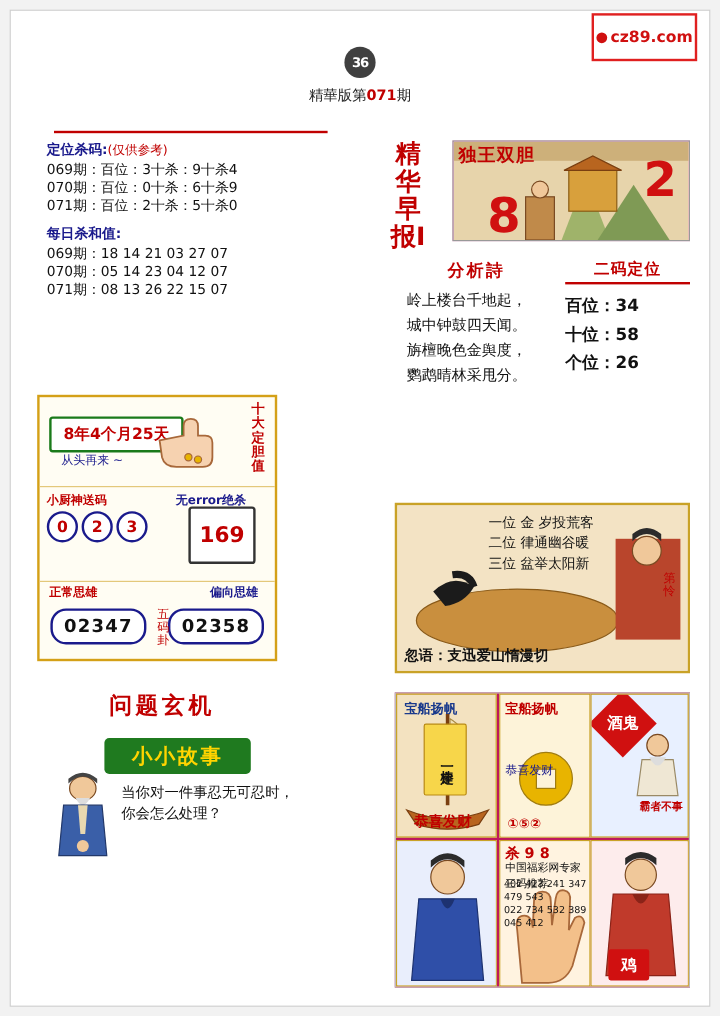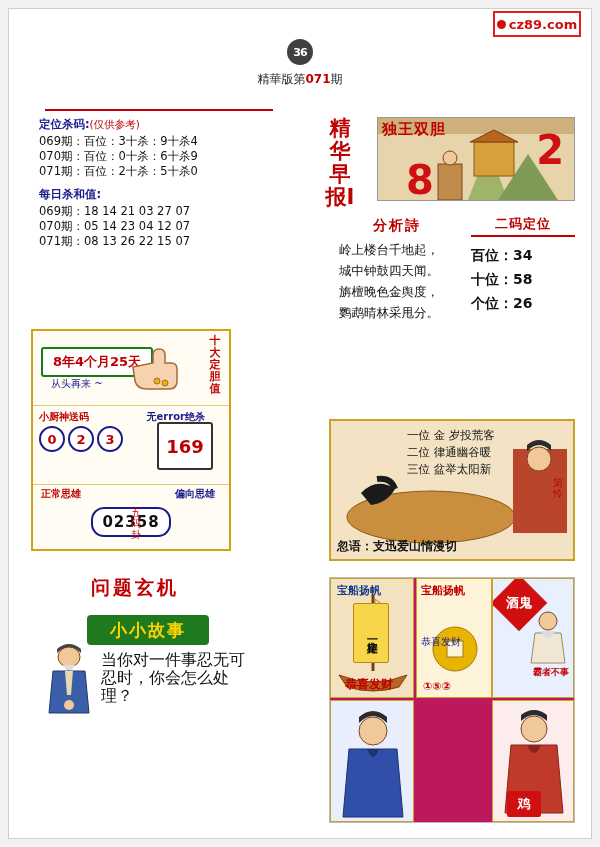--- a/index.html
+++ b/index.html
@@ -9,21 +9,21 @@
     font-family:"DejaVu Sans","Liberation Sans",sans-serif;
     position:relative;
     overflow:hidden;
   }
   .page{
     position:absolute;left:8px;top:8px;width:584px;height:831px;
     background:#ffffff;border:1px solid #cfcfcf;box-sizing:border-box;
   }
   
   .wm{
-    position:absolute;right:10px;top:2px;width:88px;height:26px;
+    position:absolute;right:10px;top:2px;width:88px;height:40px;
     background:#ffffff;border:2px solid #e02020;box-sizing:border-box;
     display:flex;align-items:center;justify-content:center;gap:3px;
     font-size:13px;font-weight:bold;color:#d01010;
   }
   .wm .dot{width:9px;height:9px;border-radius:50%;background:#d01010;}
   
   .logo{
     position:absolute;left:50%;top:30px;transform:translateX(-50%);
     width:26px;height:26px;border-radius:50%;
     background:#404040;color:#fff;font-size:11px;font-weight:bold;
@@ -109,21 +109,21 @@
     position:absolute;left:30px;top:606px;width:215px;height:110px;
   }
   .story-banner{
     position:absolute;left:48px;top:0;width:122px;height:30px;
     background:#1f7a1f;border-radius:4px;
     display:flex;align-items:center;justify-content:center;
     color:#ffd400;font-size:17px;font-weight:bold;letter-spacing:2px;
   }
   .story-text{
     position:absolute;left:62px;top:36px;width:150px;
-    font-size:16px;color:#111;line-height:18px;
+    font-size:12px;color:#111;line-height:18px;
   }
   .story-fig{position:absolute;left:2px;top:28px;width:56px;height:76px;}
   .jh-title{
     position:absolute;left:316px;top:108px;width:30px;
     font-size:21px;font-weight:bold;color:#c00000;line-height:23px;
     text-align:center;
   }
   .jh-pic{
     position:absolute;left:368px;top:108px;width:196px;height:82px;
     border:1px solid #999;overflow:hidden;background:#f9a8d4;
@@ -290,20 +290,21 @@
         <div class="ball">2</div>
         <div class="ball">3</div>
       </div>
       <div class="tvbox">169</div>
     </div>
 
     <div class="c1-bot">
       <div class="c1-bl">正常思雄</div>
       <div class="c1-br">偏向思雄</div>
       <div class="numovals">
+        <div class="oval">02347</div>
         <div class="oval">02358</div>
       </div>
       <div class="c1-center-v">五码卦</div>
     </div>
   </div>
 
   <div class="q-title">问题玄机</div>
 
   <div class="story">
     <div class="story-banner">小小故事</div>
@@ -418,20 +419,30 @@
     <div class="cell blue">
       <svg width="84" height="122" viewBox="0 0 84 122" style="position:absolute;left:0;top:0;">
         <rect x="0" y="0" width="84" height="122" fill="#e9eefc"></rect>
         <circle cx="42" cy="30" r="14" fill="#f0c89a" stroke="#7a4a22"></circle>
         <path d="M28 22 q14 -14 28 0 l0 -6 q-14 -12 -28 0 z" fill="#2b2b2b"></path>
         <path d="M18 48 L66 48 L72 116 L12 116 Z" fill="#2f4fa8" stroke="#1d3270"></path>
         <path d="M36 48 q6 16 12 0" fill="#1d3270"></path>
       </svg>
     </div>
 
+    <div class="cell palm">
+      <svg width="76" height="122" viewBox="0 0 76 122" style="position:absolute;left:0;top:0;">
+        <rect x="0" y="0" width="76" height="122" fill="#fff3e0"></rect>
+        <path d="M18 118 L14 74 Q12 62 20 62 Q26 62 27 72 L28 50 Q28 42 35 42 Q42 42 42 50 L43 70 L46 48 Q47 40 53 41 Q59 42 58 50 L57 74 L62 64 Q68 60 70 68 L60 104 Q54 118 40 118 Z" fill="#f3c08a" stroke="#a8683a" stroke-width="1.5"></path>
+      </svg>
+      <div class="kill">杀 9 8</div>
+      <div class="k2">中国福彩网专家三码推荐</div>
+      <div class="nums" style="white-space:pre-line;">402 423 241 347 479 543
+022 734 532 389 045 412</div>
+    </div>
 
     <div class="cell red">
       <svg width="82" height="122" viewBox="0 0 82 122" style="position:absolute;left:0;top:0;">
         <rect x="0" y="0" width="82" height="122" fill="#fdecec"></rect>
         <circle cx="41" cy="28" r="13" fill="#f0c89a" stroke="#7a4a22"></circle>
         <path d="M28 20 q13 -12 26 0 l0 -6 q-13 -10 -26 0 z" fill="#2b2b2b"></path>
         <path d="M18 44 L64 44 L70 112 L12 112 Z" fill="#c03a2b" stroke="#8a2318"></path>
         <path d="M34 44 q7 16 14 0" fill="#8a2318"></path>
       </svg>
       <div class="rb">鸡</div>

